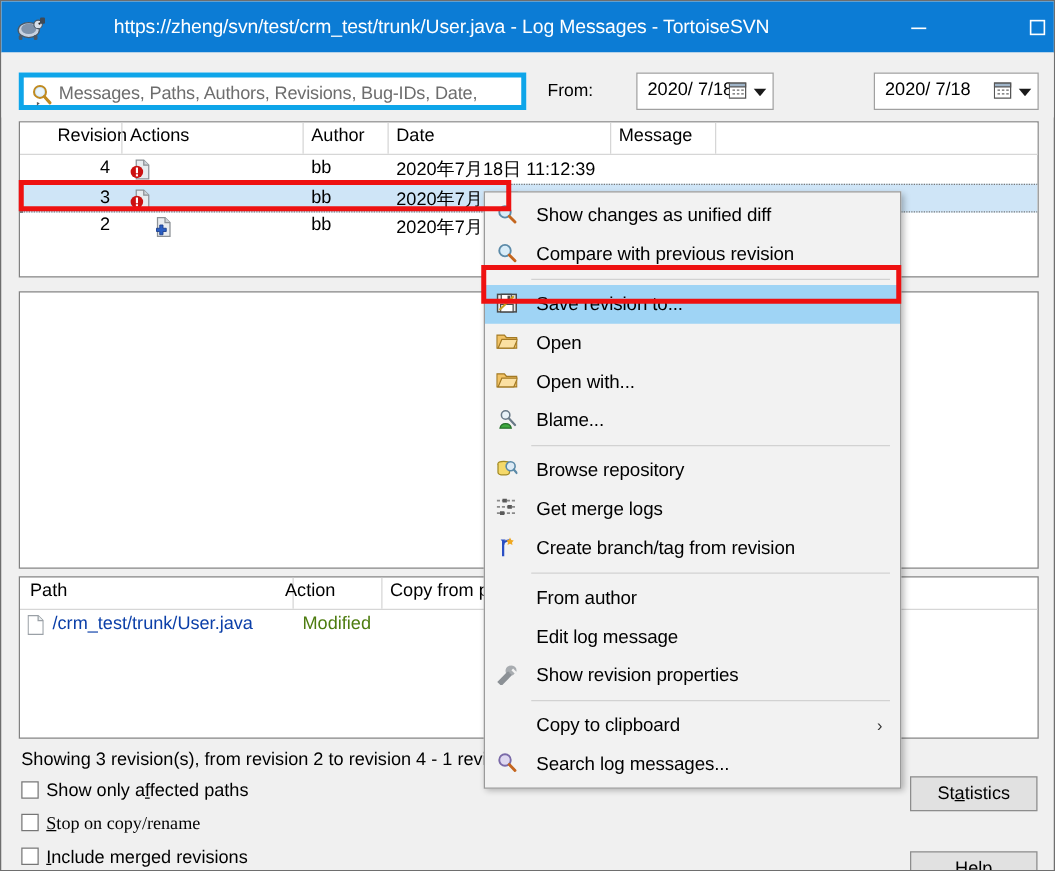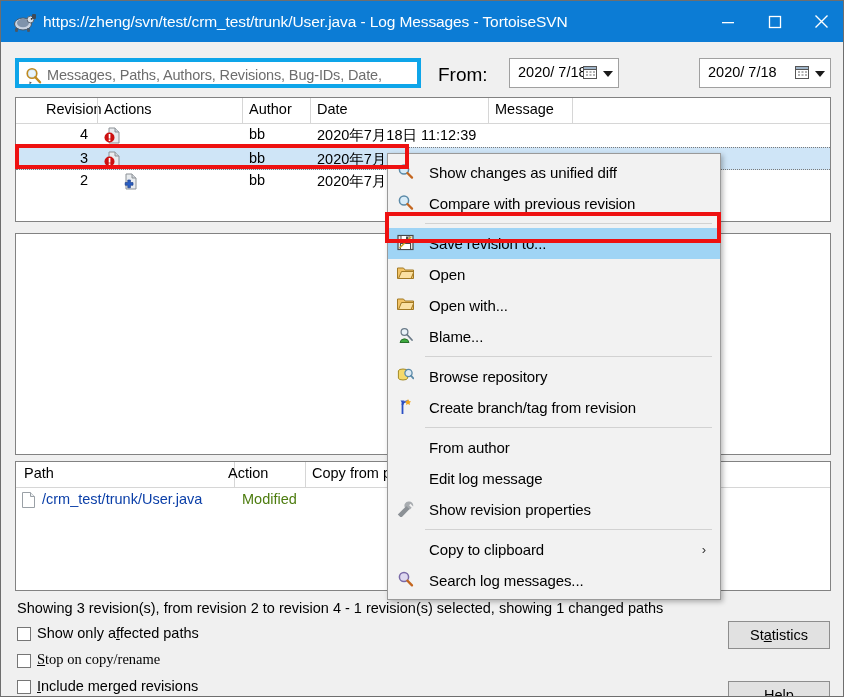--- a/index.html
+++ b/index.html
@@ -24,20 +24,21 @@
   
   .titlebar {
     position: absolute;
     left: 0; top: 0;
     width: 844px;
     height: 41px;
     background: #0c7cd5;
     display: flex;
     align-items: center;
     box-sizing: border-box;
+    gap: 48px;
   }
   .tb-icon {
     width: 26px;
     height: 22px;
     margin-left: 10px;
     margin-right: 6px;
     position: relative;
     flex: 0 0 auto;
   }
   .tb-title {
@@ -85,21 +86,21 @@
     font-size: 14.5px;
     color: #6d6d6d;
     white-space: nowrap;
     overflow: hidden;
     width: 372px;
     letter-spacing: -0.15px;
   }
   .lbl-from {
     position: absolute;
     left: 437px; top: 63px;
-    font-size: 19px;
+    font-size: 14px;
     color: #000;
   }
   .lbl-to {
     position: absolute;
     left: 727px; top: 59px;
     font-size: 14.5px;
     color: #000;
   }
   .datebox {
     position: absolute;
@@ -247,21 +248,21 @@
     position: absolute;
     left: 16px; top: 599px;
     font-size: 14.5px;
     color: #000;
     white-space: nowrap;
   }
   .chkrow {
     position: absolute;
     left: 16px;
     display: flex;
-    align-items: flex-end;
+    align-items: flex-start;
     font-size: 14.5px;
     color: #000;
   }
   .chkbox {
     width: 14px;
     height: 14px;
     border: 1px solid #767676;
     background: #fff;
     box-sizing: border-box;
     margin-right: 6px;
@@ -617,20 +618,33 @@
         <svg width="17" height="17" viewBox="0 0 17 17">
           <ellipse cx="6" cy="4" rx="4.6" ry="2" fill="#f5d96a" stroke="#a38a24" stroke-width="1"></ellipse>
           <path d="M1.4 4 v7 a4.6 2 0 0 0 9.2 0 v-7" fill="#f5d96a" stroke="#a38a24" stroke-width="1"></path>
           <circle cx="11.5" cy="6" r="3.6" fill="#dceaf5" stroke="#5b8aa8" stroke-width="1.3"></circle>
           <path d="M14 8.6 L16.4 11.4" stroke="#5b8aa8" stroke-width="1.8" stroke-linecap="round"></path>
         </svg>
       </span>
       <span class="mi-label">Browse repository</span>
     </div>
 
+    <div class="mi">
+      <span class="mi-icon">
+        <svg width="17" height="15" viewBox="0 0 17 15">
+          <path d="M0.5 2.5 h16" stroke="#8a8a8a" stroke-width="1.4" stroke-dasharray="2.5,1.5"></path>
+          <path d="M0.5 7.5 h16" stroke="#8a8a8a" stroke-width="1.4" stroke-dasharray="2.5,1.5"></path>
+          <path d="M0.5 12.5 h16" stroke="#8a8a8a" stroke-width="1.4" stroke-dasharray="2.5,1.5"></path>
+          <rect x="5" y="1" width="3.5" height="3" fill="#5a5a5a"></rect>
+          <rect x="9" y="6" width="3.5" height="3" fill="#5a5a5a"></rect>
+          <rect x="3" y="11" width="3.5" height="3" fill="#5a5a5a"></rect>
+        </svg>
+      </span>
+      <span class="mi-label">Get merge logs</span>
+    </div>
 
     <div class="mi">
       <span class="mi-icon">
         <svg width="17" height="17" viewBox="0 0 17 17">
           <path d="M5.5 16 V3" stroke="#2a4fc4" stroke-width="1.8"></path>
           <path d="M5.5 7 C5.5 3.5 9 3.5 11.5 3" stroke="#2a4fc4" stroke-width="1.8" fill="none"></path>
           <path d="M3.5 2.5 h4 l-2 2.5 z" fill="#2a4fc4"></path>
           <path d="M11 1 l1 2 2 0.4 -1.4 1.5 0.4 2 -2-1 -2 1 0.4-2 -1.4-1.5 2-0.4 z" fill="#f0a820"></path>
         </svg>
       </span>

